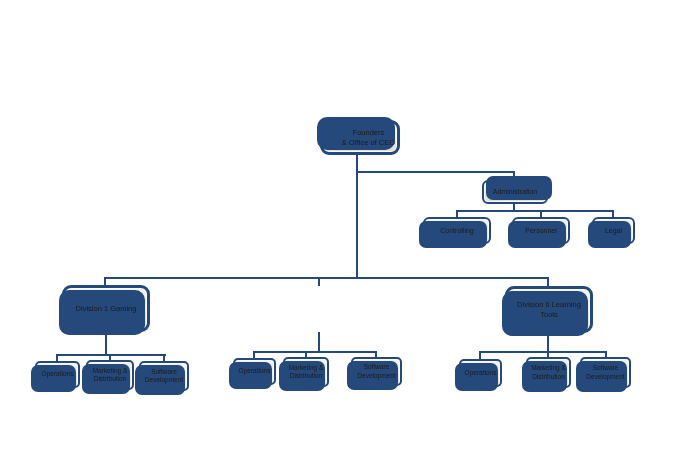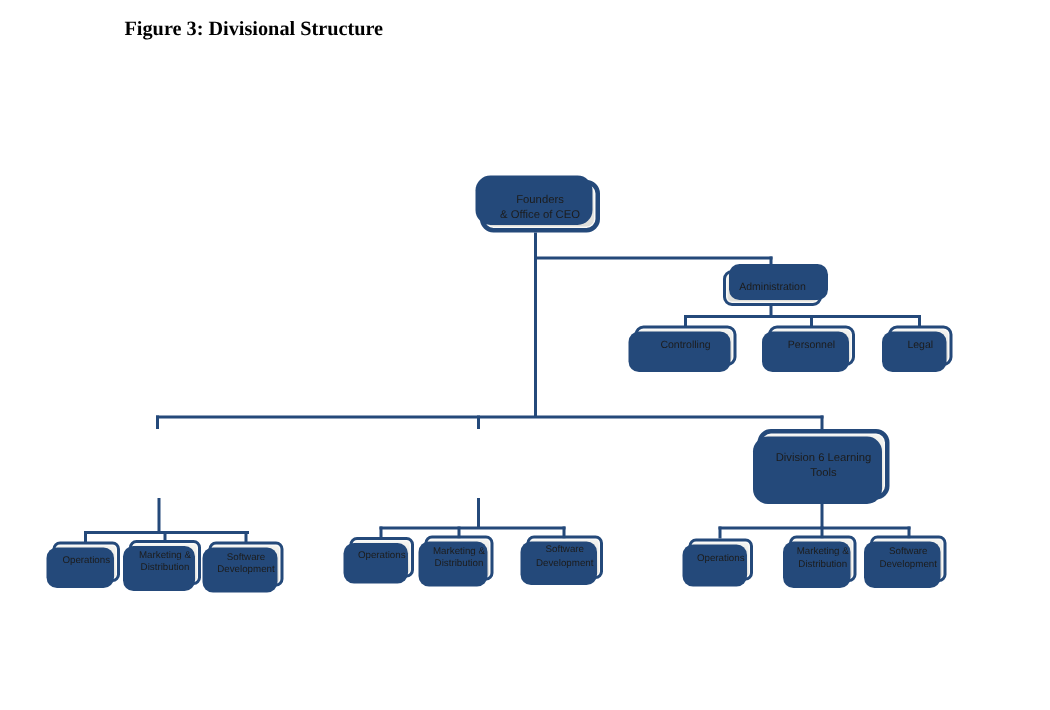--- a/index.html
+++ b/index.html
@@ -44,21 +44,20 @@
   .node.big{border-width:3px;border-radius:9px;font-size:7.5px;}
   .node.big::before{border-radius:10px;}
   .node.small{font-size:6.5px;border-radius:5px;}
   .node .lbl{white-space:pre-line;padding:1px 2px;}
 </style>
 </head>
 <body>
 
 <div class="page">
 
-  <div class="fig-title">Figure 3: Divisional Structure</div>
 
   <div class="vl" style="left:356px;top:155px;height:123px;"></div>
   <div class="hl" style="left:356px;top:171px;width:159px;"></div>
   <div class="vl" style="left:513px;top:171px;height:10px;"></div>
   <div class="vl" style="left:513px;top:204px;height:7px;"></div>
   <div class="hl" style="left:456px;top:210px;width:158px;"></div>
   <div class="vl" style="left:456px;top:210px;height:8px;"></div>
   <div class="vl" style="left:540px;top:210px;height:8px;"></div>
   <div class="vl" style="left:612px;top:210px;height:8px;"></div>
   <div class="hl" style="left:104px;top:277px;width:445px;"></div>
@@ -74,39 +73,42 @@
   <div class="hl" style="left:253px;top:351px;width:124px;"></div>
   <div class="vl" style="left:253px;top:351px;height:8px;"></div>
   <div class="vl" style="left:305px;top:351px;height:8px;"></div>
   <div class="vl" style="left:375px;top:351px;height:8px;"></div>
   <div class="vl" style="left:547px;top:333px;height:19px;"></div>
   <div class="hl" style="left:479px;top:351px;width:128px;"></div>
   <div class="vl" style="left:479px;top:351px;height:8px;"></div>
   <div class="vl" style="left:547px;top:351px;height:8px;"></div>
   <div class="vl" style="left:605px;top:351px;height:8px;"></div>
 
-  <div class="node big shadow-ul" style="left:320px;top:120px;width:80px;height:35px;">
+  <div class="node big shadow-ul" style="left:320px;top:120px;width:80px;height:35px;justify-content:flex-end;">
     <span class="lbl">Founders
 &amp; Office of CEO</span>
   </div>
 
   <div class="node shadow-ur" style="left:482px;top:180px;width:66px;height:24px;">
     <span class="lbl">Administration</span>
   </div>
 
   <div class="node" style="left:423px;top:217px;width:68px;height:27px;">
     <span class="lbl">Controlling</span>
   </div>
   <div class="node" style="left:512px;top:217px;width:58px;height:27px;">
     <span class="lbl">Personnel</span>
   </div>
   <div class="node" style="left:592px;top:217px;width:43px;height:27px;">
     <span class="lbl">Legal</span>
   </div>
 
+  <div class="node big" style="left:62px;top:285px;width:88px;height:47px;">
+    <span class="lbl">Division 1 Gaming</span>
+  </div>
   <div class="node big" style="left:505px;top:286px;width:88px;height:47px;">
     <span class="lbl">Division 6 Learning Tools</span>
   </div>
 
   <div class="node small" style="left:35px;top:361px;width:45px;height:27px;">
     <span class="lbl">Operations</span>
   </div>
   <div class="node small" style="left:86px;top:360px;width:48px;height:30px;">
     <span class="lbl">Marketing &amp;
 Distribution</span>

